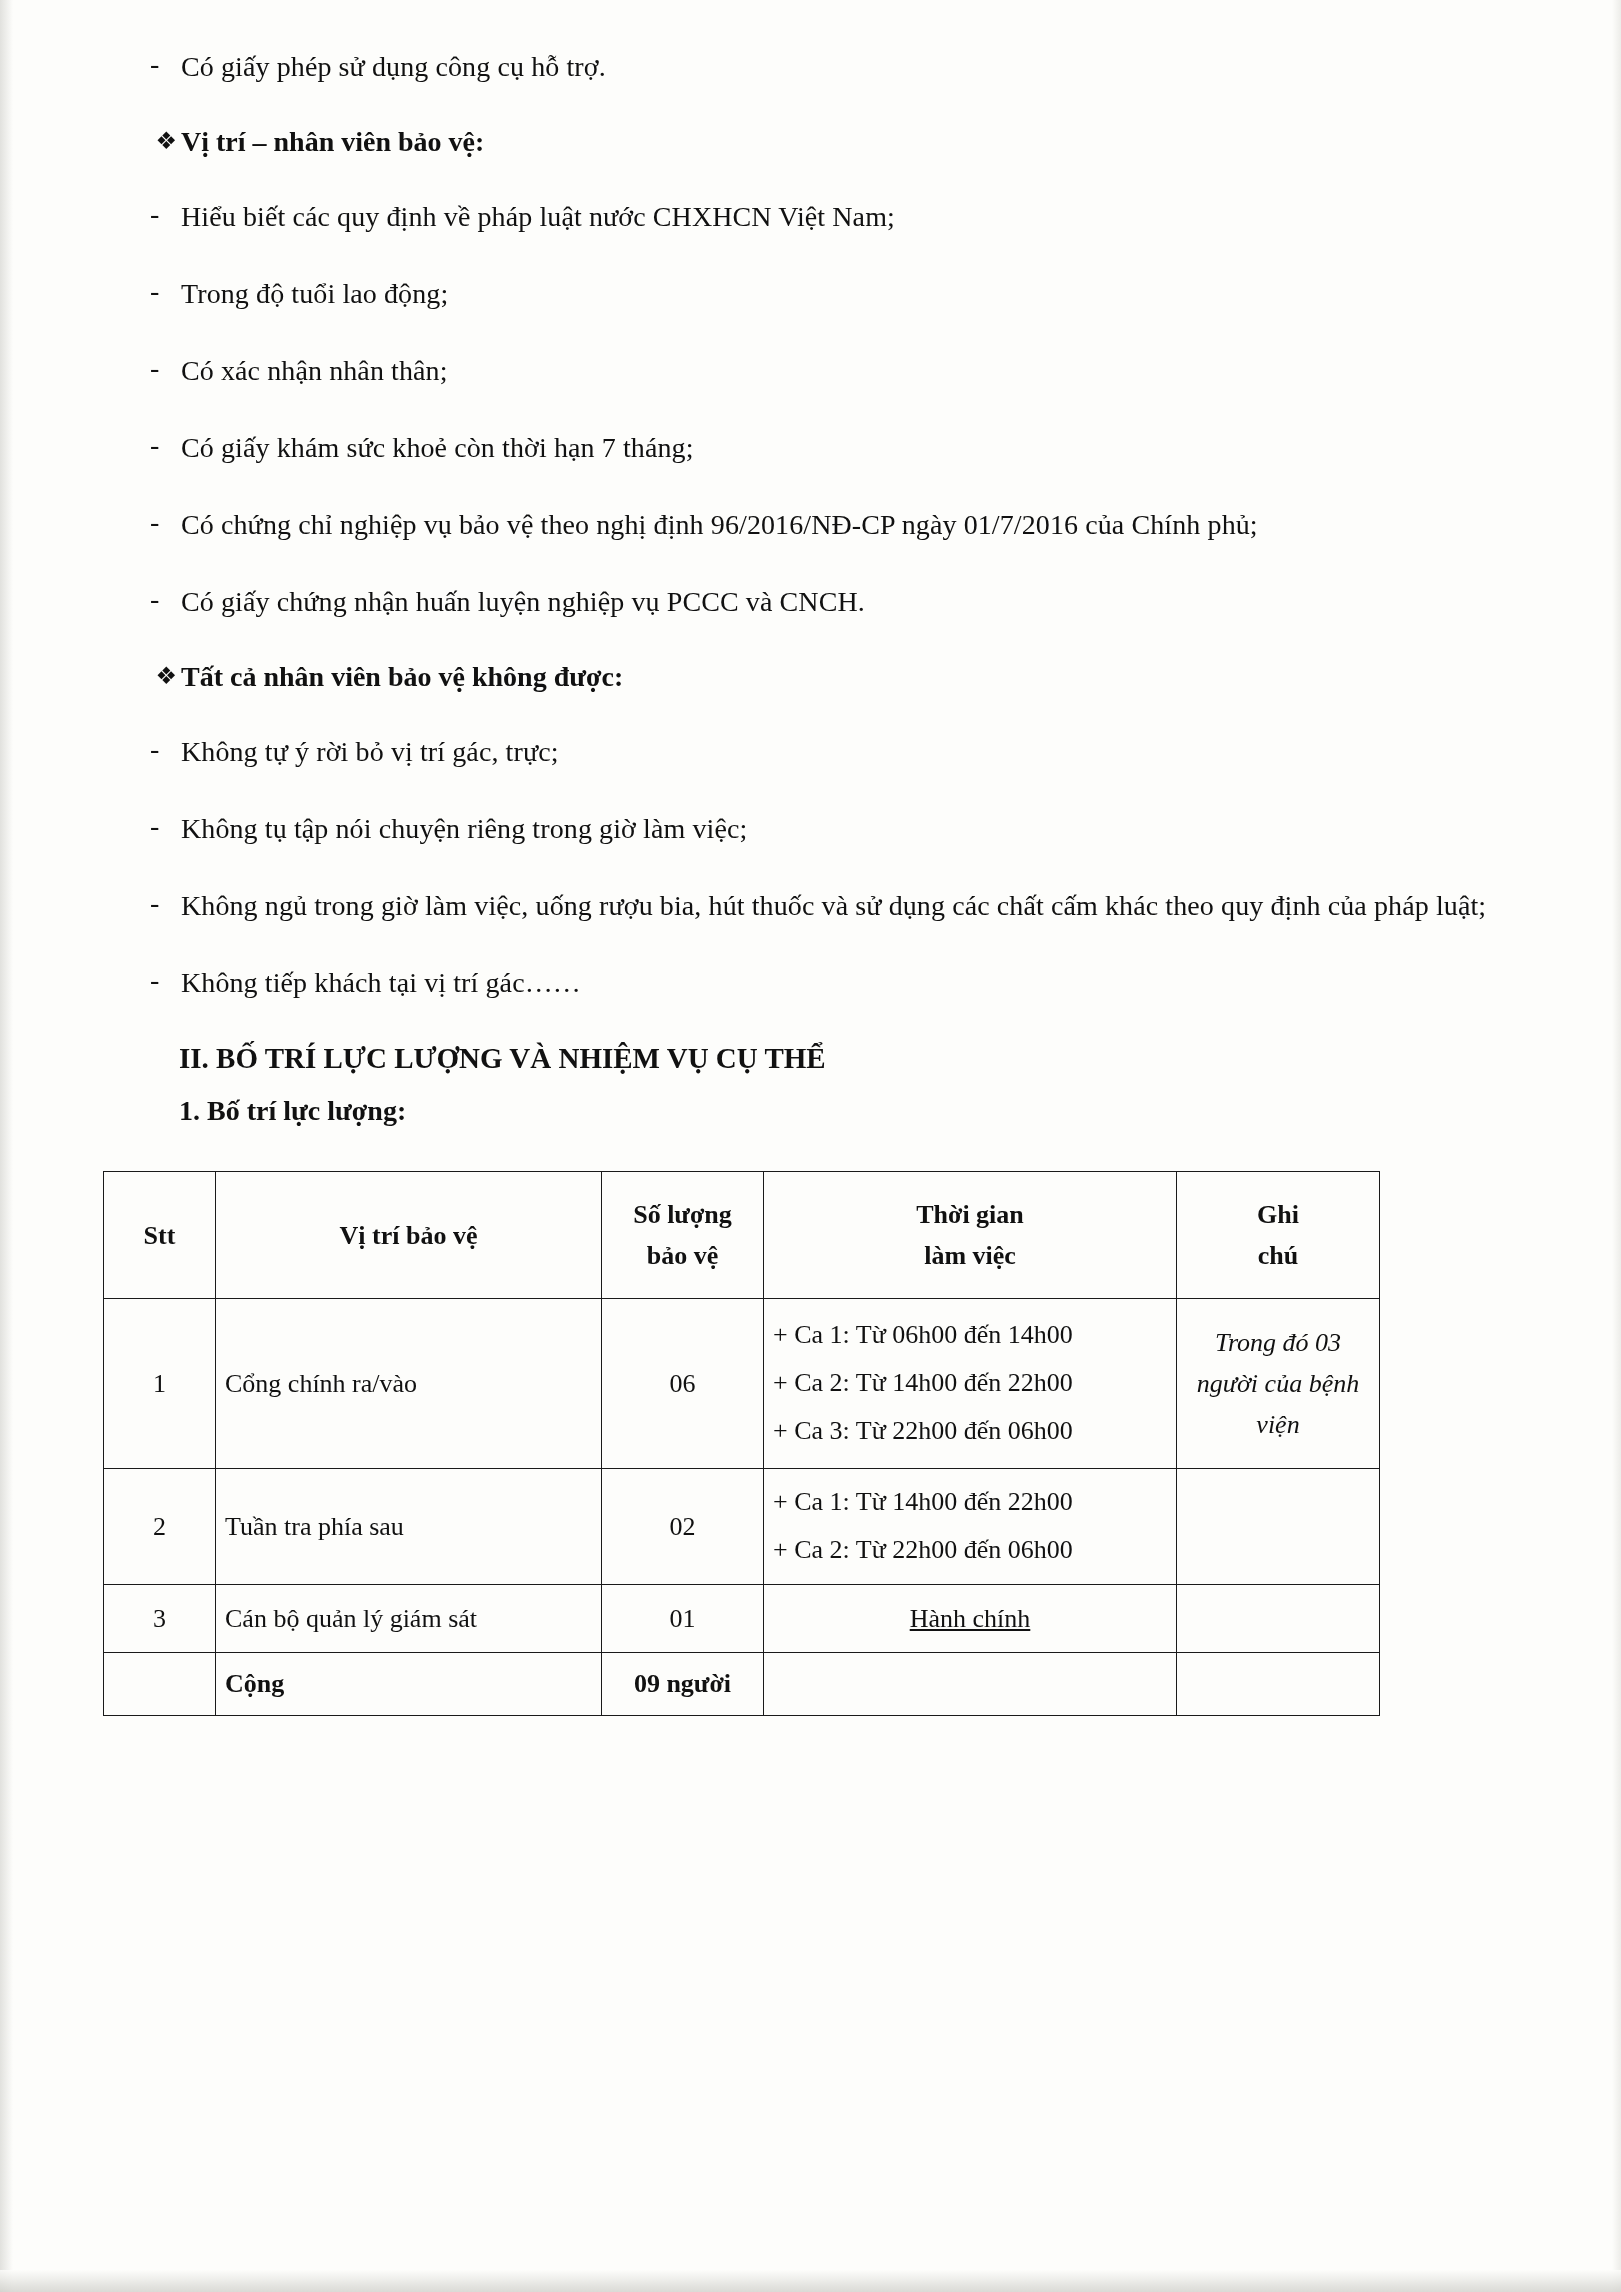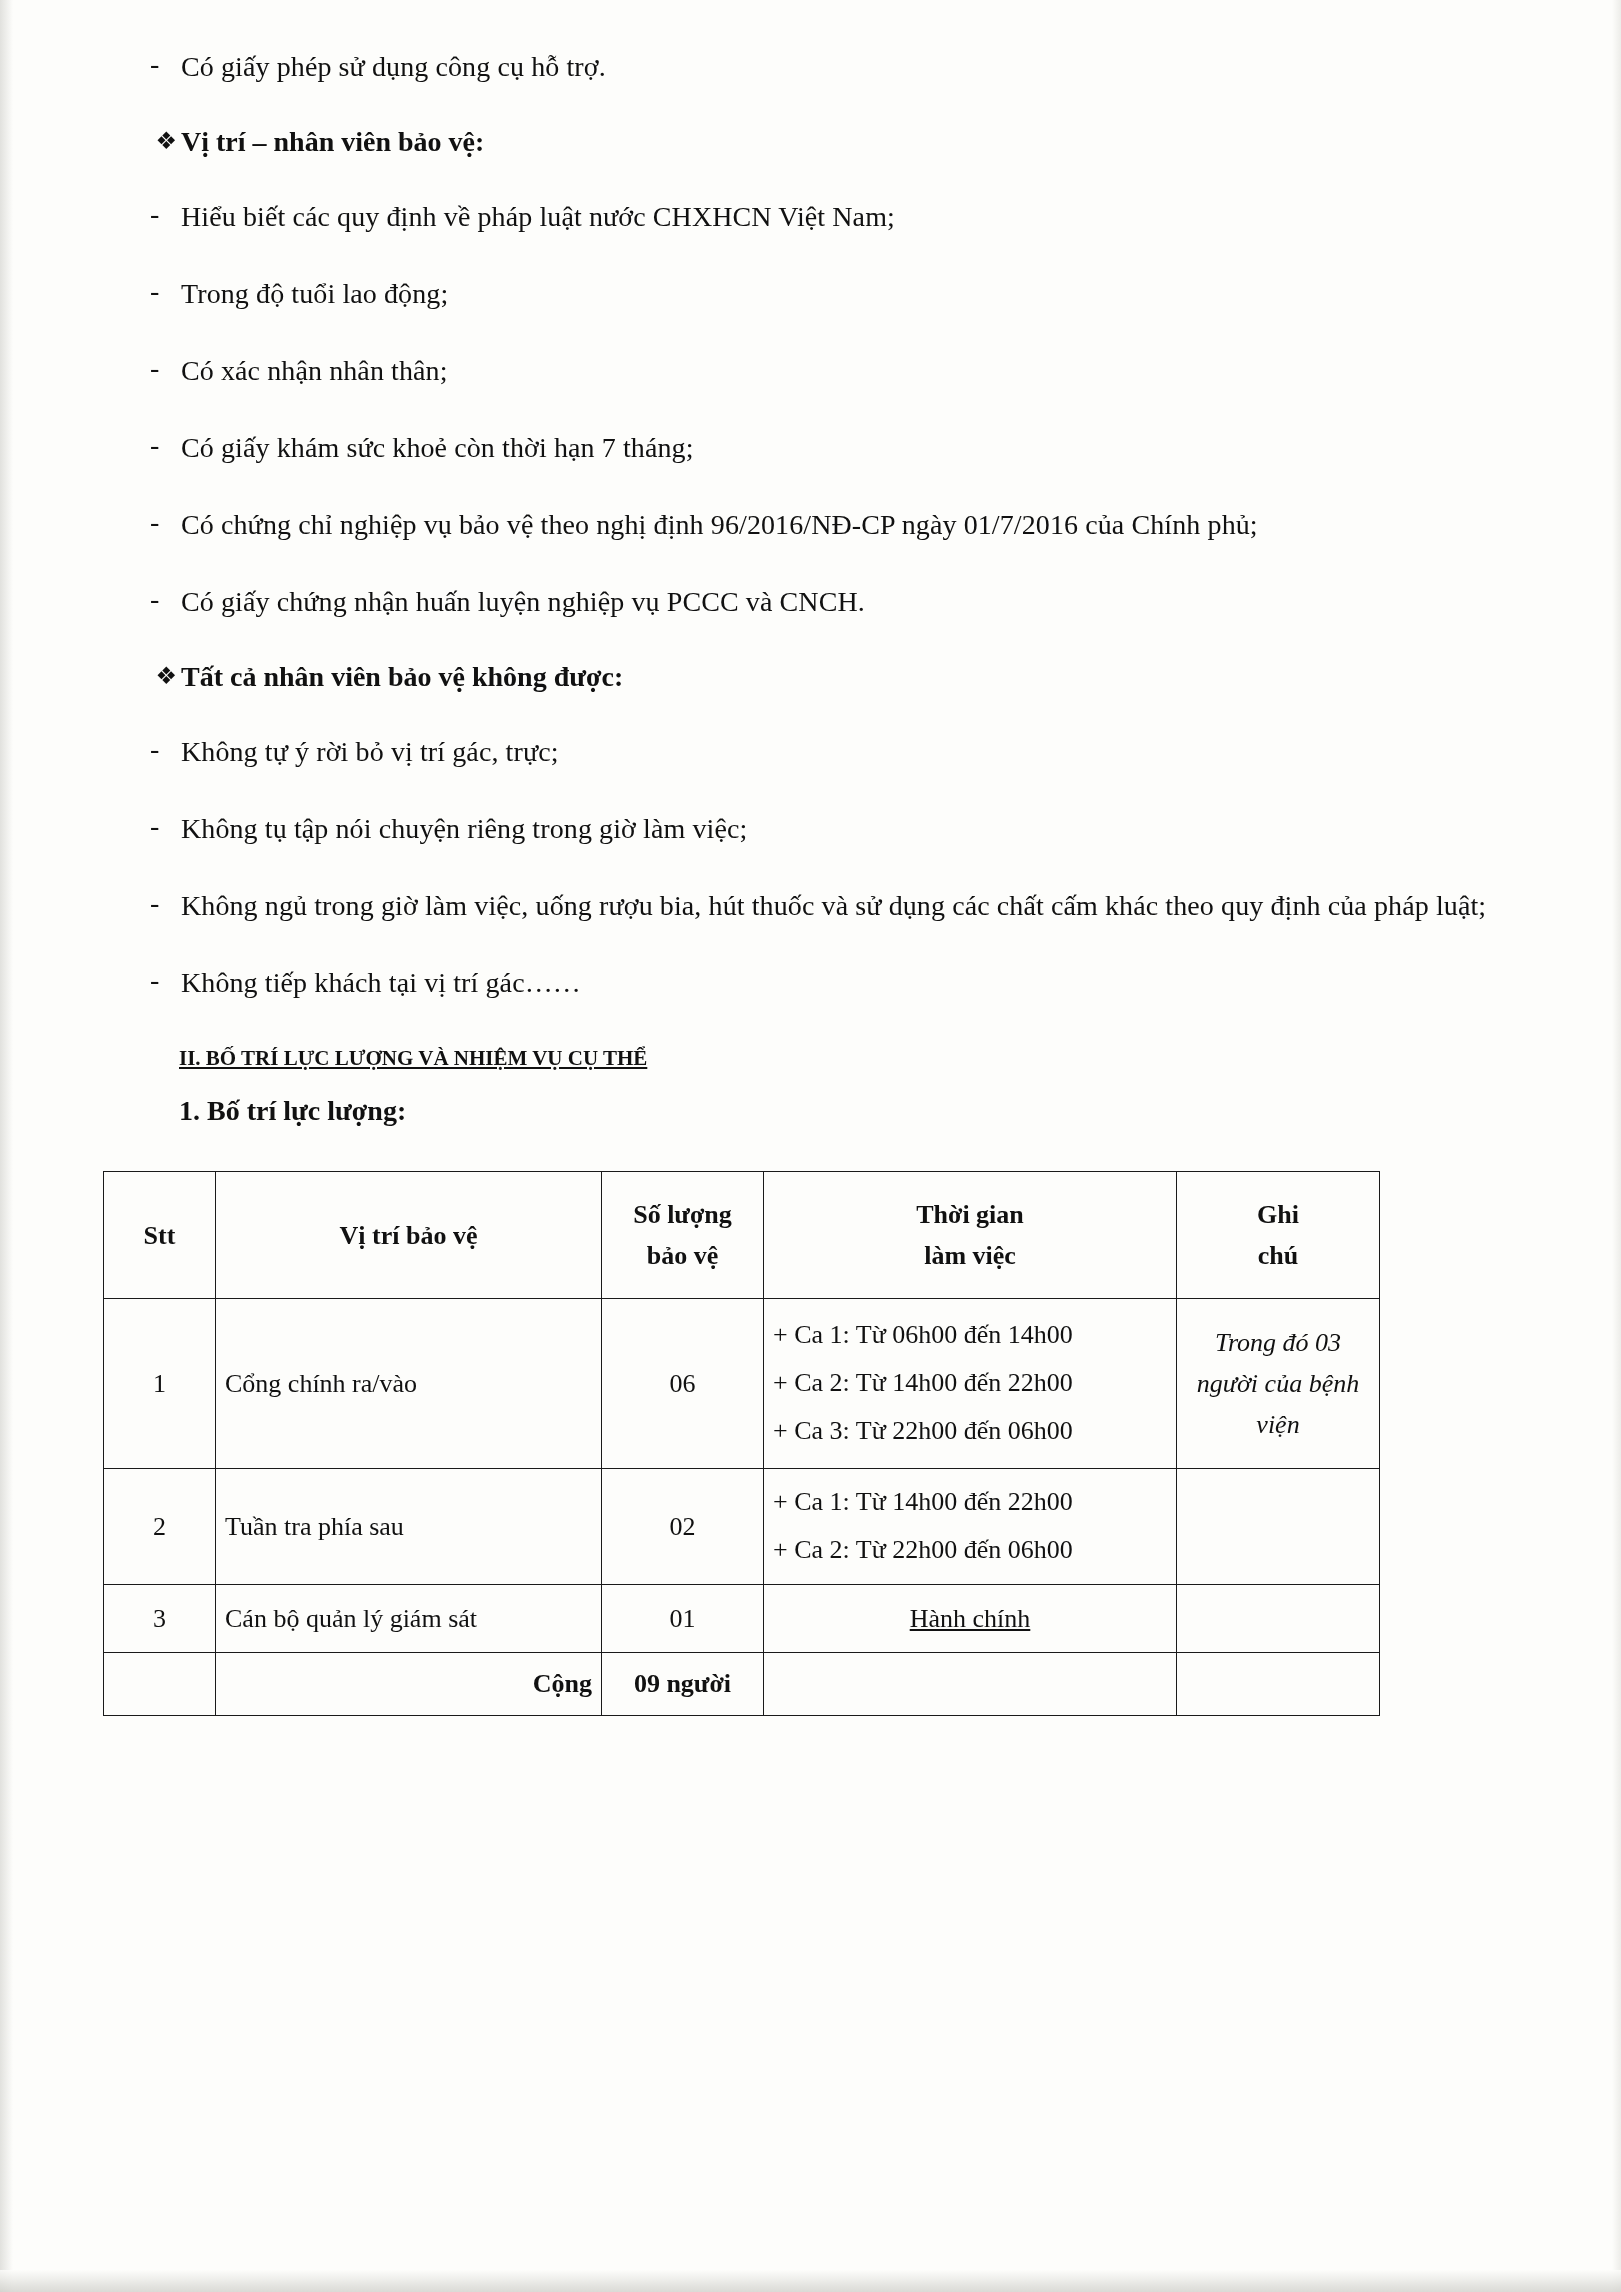--- a/index.html
+++ b/index.html
@@ -89,26 +89,25 @@
     box-sizing: border-box;
   }
   .diamond-text {
     flex: 1;
     font-size: 28px;
     line-height: 43px;
     font-weight: bold;
   }
 
   .heading-2 {
-    font-size: 21px;
+    font-size: 29px;
     font-weight: bold;
     line-height: 45px;
     margin-left: 45px;
     margin-top: 27px;
-    text-decoration: underline;
   }
   .heading-3 {
     font-size: 28px;
     font-weight: bold;
     line-height: 45px;
     margin-left: 45px;
     margin-top: 7.2px;
     margin-bottom: 21.5px;
   }
   .para {
@@ -157,21 +156,21 @@
     display: block;
     line-height: 48px;
     white-space: nowrap;
   }
   .note-cell {
     font-style: italic;
     font-size: 25px;
     line-height: 43px;
     text-align: center;
   }
-  .total-label { text-align: right; font-weight: bold; font-size: 27px; }
+  .total-label { text-align: left; font-weight: bold; font-size: 27px; }
   .total-qty   { text-align: center; font-weight: bold; font-size: 27px; }
   .tall-1 { height: 170px; }
   .tall-2 { height: 116px; }
   .tall-3 { height: 68px; }
   .tall-4 { height: 63px; }
 
   .footer {
     margin-top: 23px;
     text-align: center;
     font-style: italic;

